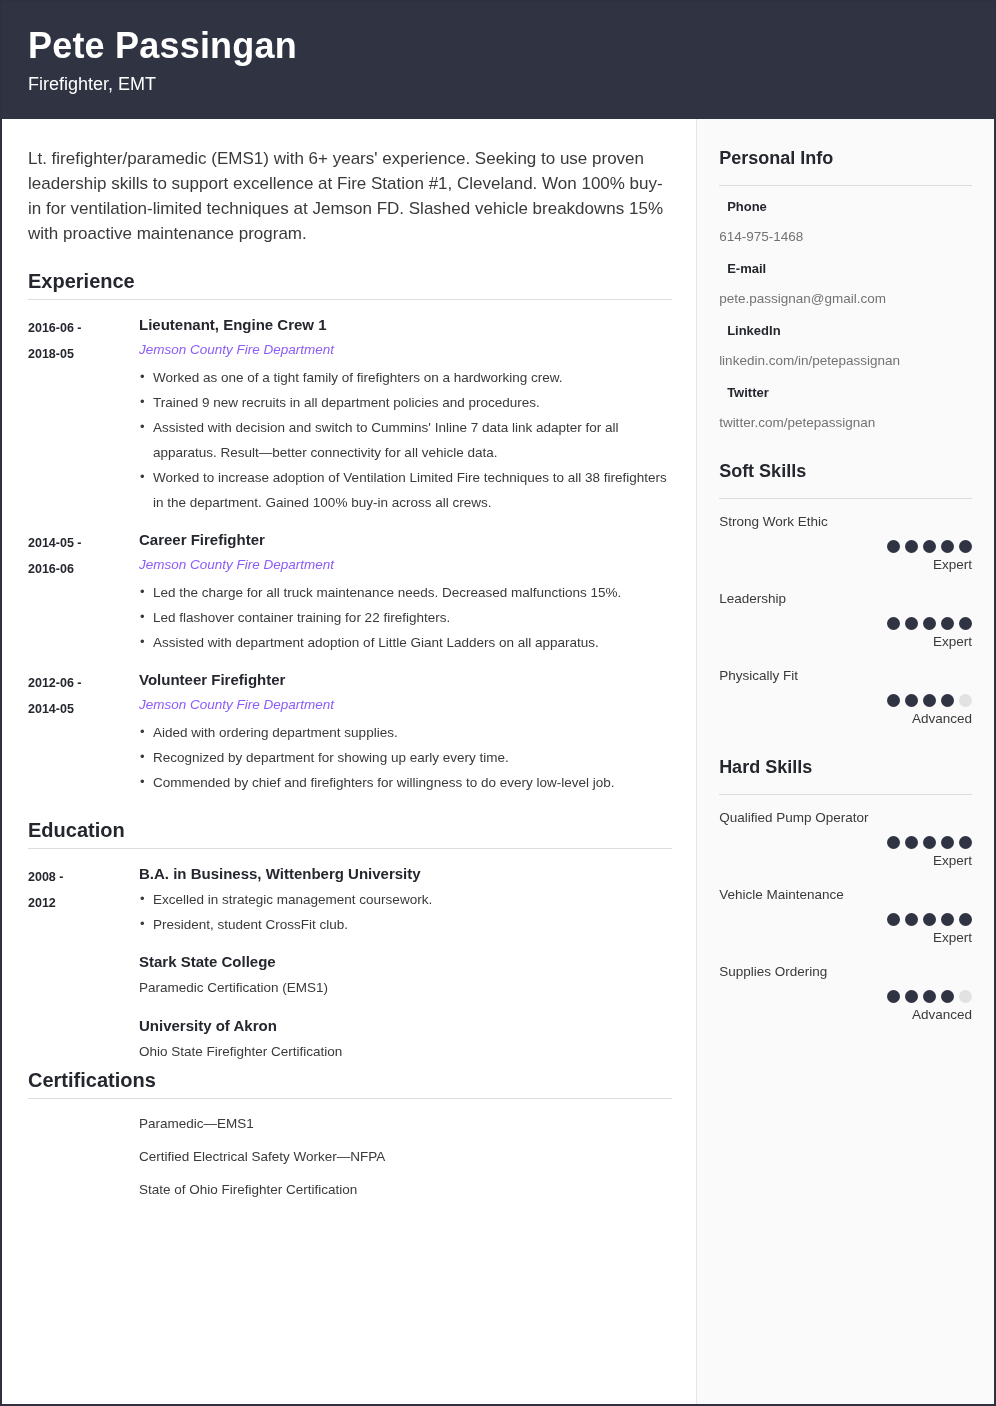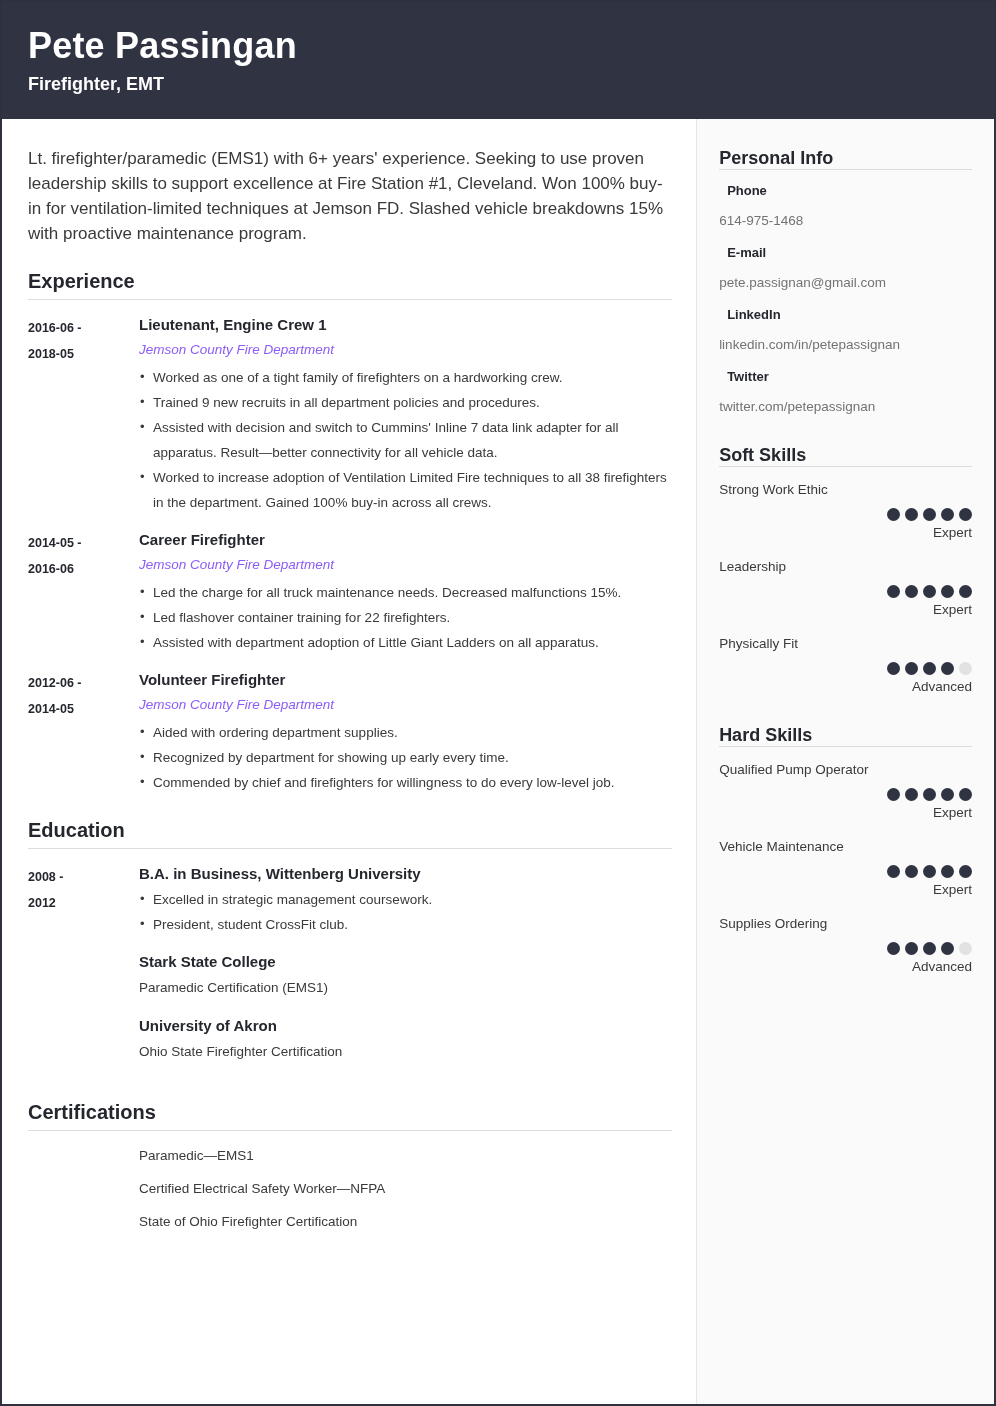--- a/index.html
+++ b/index.html
@@ -33,21 +33,21 @@
     color: #ffffff;
     font-size: 36px;
     font-weight: bold;
     line-height: 44px;
     letter-spacing: 0.2px;
     margin: 0;
   }
   .header-title {
     color: #ffffff;
     font-size: 18px;
-    font-weight: bold;
+    font-weight: normal;
     line-height: 26px;
     margin: 3px 0 0 0;
   }
 
   
   .body {
     display: flex;
     align-items: stretch;
     height: 1285px;
   }
@@ -76,21 +76,21 @@
 
   
   .sec-head {
     font-size: 20px;
     font-weight: bold;
     color: #25272e;
     margin: 24px 0 0 0;
     padding-bottom: 6px;
     border-bottom: 1px solid #dddddd;
   }
-  .sec-head.tight { margin-top: 36px; }
+  .sec-head.tight { margin-top: 4px; }
 
   
   .entry {
     display: flex;
     margin-top: 14px;
   }
   .entry-date {
     width: 111px;
     flex: 0 0 111px;
     font-size: 12.5px;
@@ -155,21 +155,21 @@
     margin-left: 111px;
     margin-bottom: 11px;
   }
 
   
   .side-head {
     font-size: 18px;
     font-weight: bold;
     color: #25272e;
     margin: 0;
-    padding-bottom: 0;
+    padding-bottom: 16px;
     border-bottom: 1px solid #dddddd;
   }
   .side-head.first { margin-top: 29px; }
   .side-head.gap { margin-top: 27px; }
 
   .info-item { margin-top: 11px; }
   .info-label {
     font-size: 13px;
     font-weight: bold;
     color: #25272e;

